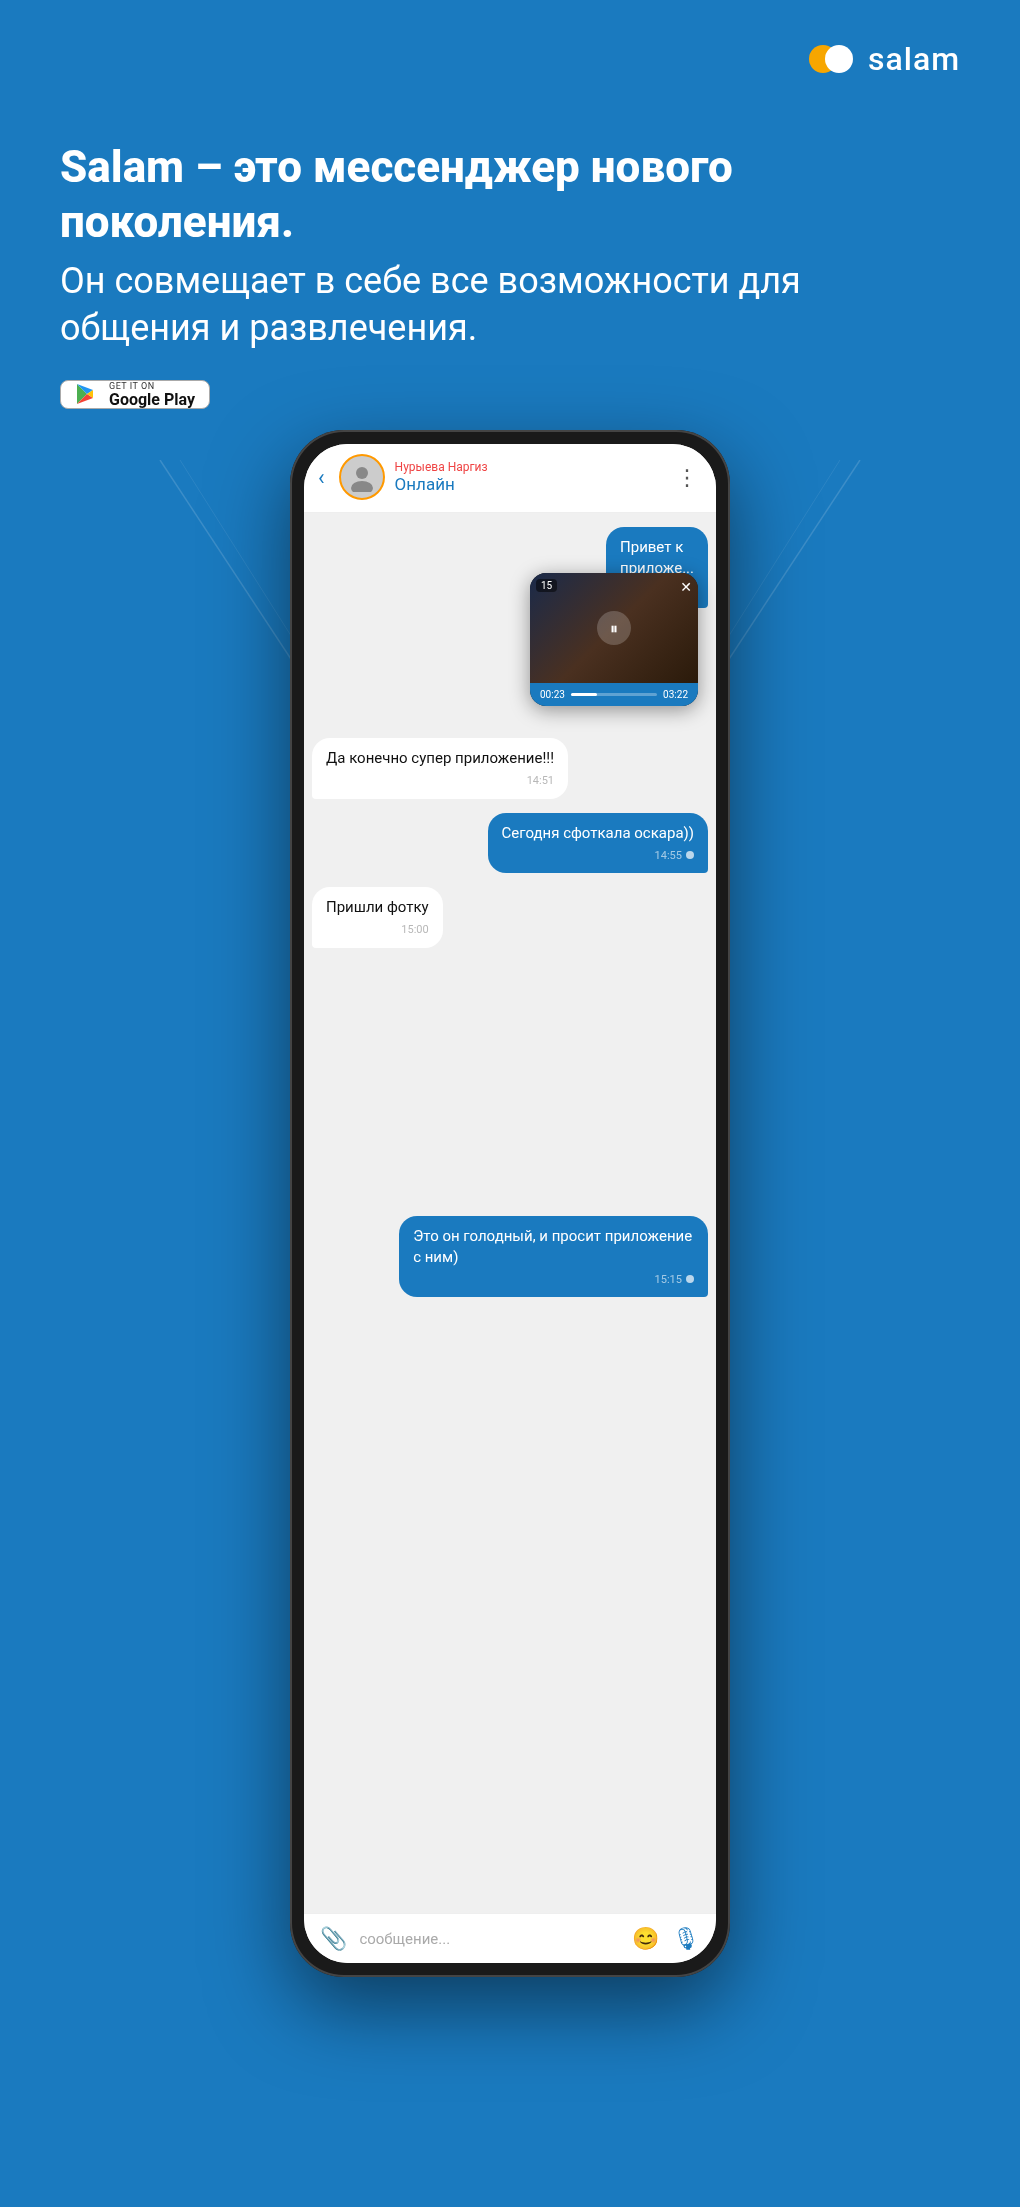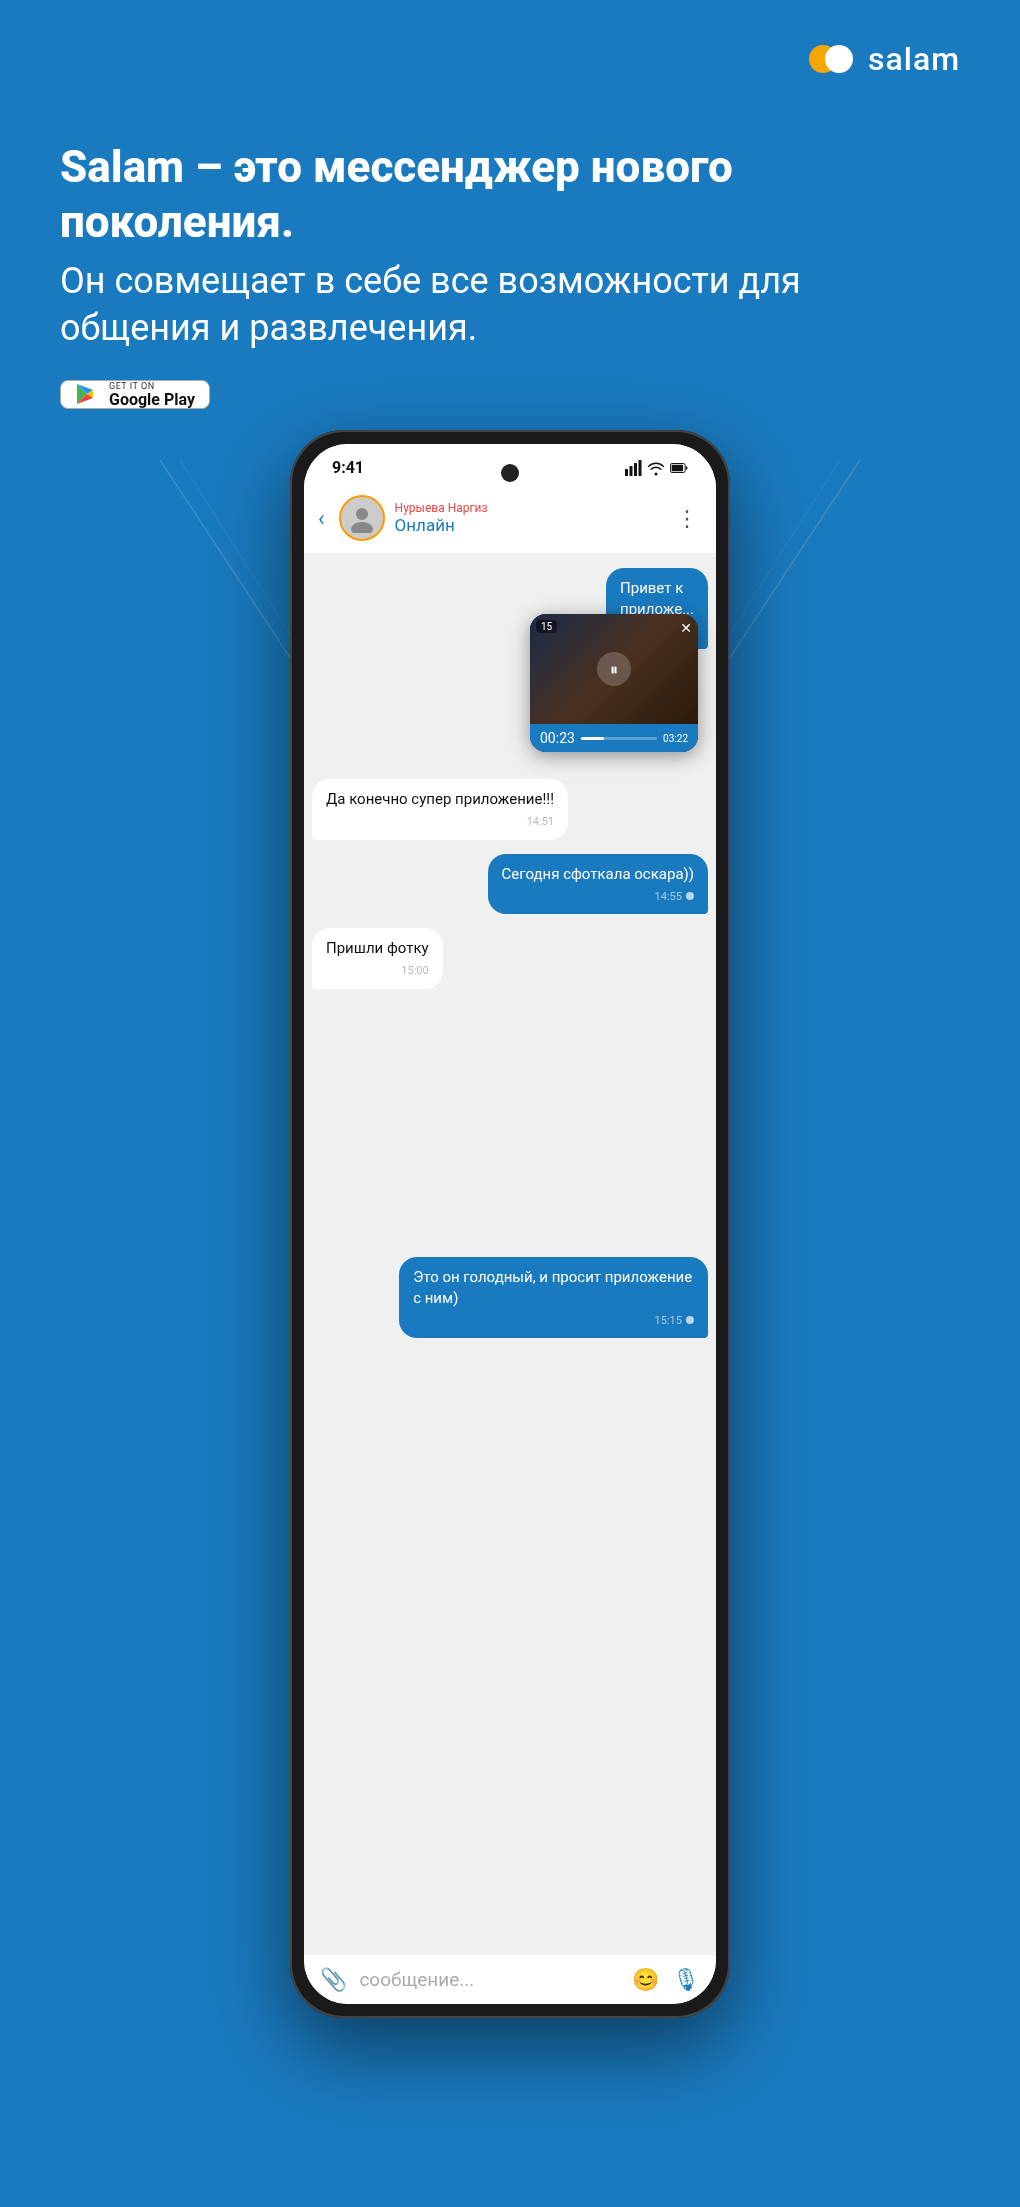--- a/index.html
+++ b/index.html
@@ -275,21 +275,21 @@
       font-size: 14px;
       cursor: pointer;
     }
     .video-controls {
       background: #1a7abf;
       padding: 6px 10px;
       display: flex;
       align-items: center;
       gap: 6px;
     }
-    .video-time { color: white; font-size: 14px; }
+    .video-time { color: white; font-size: 10px; }
     .video-progress {
       flex: 1;
       height: 3px;
       background: rgba(255,255,255,0.3);
       border-radius: 2px;
       position: relative;
     }
     .video-progress-fill {
       width: 30%;
       height: 100%;
@@ -320,21 +320,21 @@
       display: flex;
       align-items: center;
       padding: 12px 16px;
       gap: 12px;
       border-top: 1px solid #eee;
     }
     .input-attach { color: #aaa; font-size: 22px; }
     .input-field {
       flex: 1;
       color: #aaa;
-      font-size: 19px;
+      font-size: 15px;
     }
     .input-emoji { color: #aaa; font-size: 22px; }
     .input-mic { color: #1a7abf; font-size: 22px; }
   </style>
 </head>
 <body>
 
 <div class="logo-area">
   <div class="logo-icon">
     <svg viewBox="0 0 54 36" fill="none" xmlns="http://www.w3.org/2000/svg">
@@ -373,46 +373,20 @@
     <line x1="550" y1="380" x2="800" y2="0" stroke="rgba(255,255,255,0.15)" stroke-width="1.5"></line>
     <line x1="360" y1="380" x2="120" y2="0" stroke="rgba(255,255,255,0.08)" stroke-width="1"></line>
     <line x1="540" y1="380" x2="780" y2="0" stroke="rgba(255,255,255,0.08)" stroke-width="1"></line>
   </svg>
 </div>
 
 <div class="phone-wrapper">
   <div class="phone-frame">
     <div class="phone-screen">
 
-      <div class="status-bar">
-        <span class="status-time">9:41</span>
-        <div style="width:18px"></div>
-        <div class="camera-notch"></div>
-        <div class="status-icons">
-
-          <svg viewBox="0 0 18 18" fill="none">
-            <rect x="1" y="10" width="3" height="7" rx="0.5" fill="#111"></rect>
-            <rect x="5.5" y="7" width="3" height="10" rx="0.5" fill="#111"></rect>
-            <rect x="10" y="4" width="3" height="13" rx="0.5" fill="#111"></rect>
-            <rect x="14.5" y="1" width="3" height="16" rx="0.5" fill="#111"></rect>
-          </svg>
-
-          <svg viewBox="0 0 18 18" fill="none">
-            <path d="M9 13.5a1.5 1.5 0 1 1 0 3 1.5 1.5 0 0 1 0-3z" fill="#111"></path>
-            <path d="M4.2 10.2a6.8 6.8 0 0 1 9.6 0" stroke="#111" stroke-width="1.5" stroke-linecap="round"></path>
-            <path d="M1.5 7.5a10.5 10.5 0 0 1 15 0" stroke="#111" stroke-width="1.5" stroke-linecap="round"></path>
-          </svg>
-
-          <svg viewBox="0 0 22 12" fill="none">
-            <rect x="0.5" y="0.5" width="18" height="11" rx="2" stroke="#111" stroke-width="1.2"></rect>
-            <rect x="2" y="2" width="14" height="8" rx="1" fill="#111"></rect>
-            <path d="M19.5 4v4a2 2 0 0 0 0-4z" fill="#111"></path>
-          </svg>
-        </div>
-      </div>
 
       <div class="chat-header">
         <span class="back-btn">‹</span>
         <div class="avatar">
           <svg viewBox="0 0 30 30" fill="none">
             <circle cx="15" cy="11" r="6" fill="#888"></circle>
             <ellipse cx="15" cy="26" rx="11" ry="7" fill="#888"></ellipse>
           </svg>
         </div>
         <div class="contact-info">

